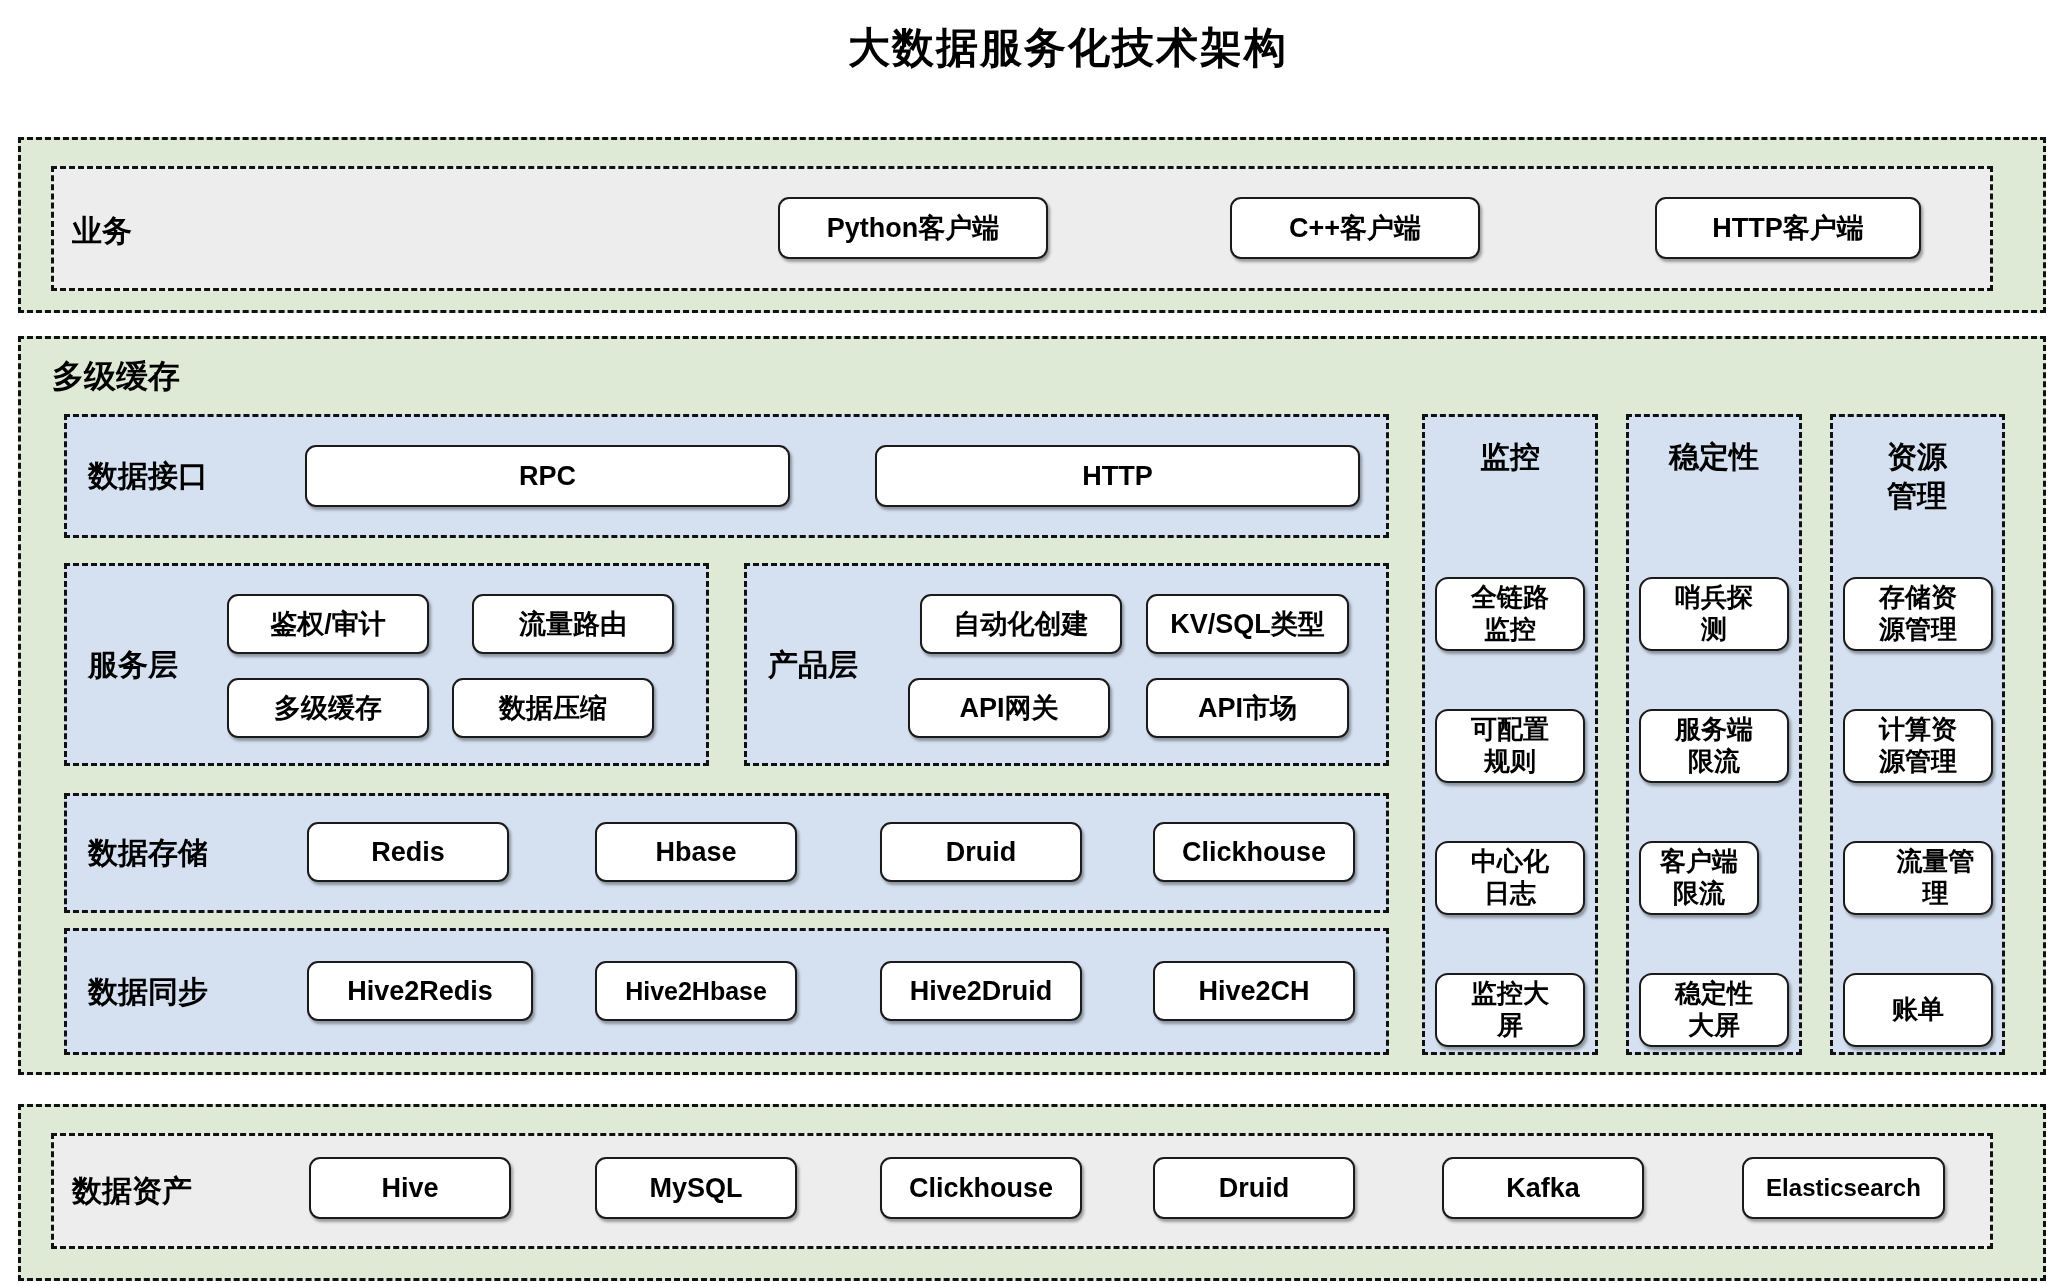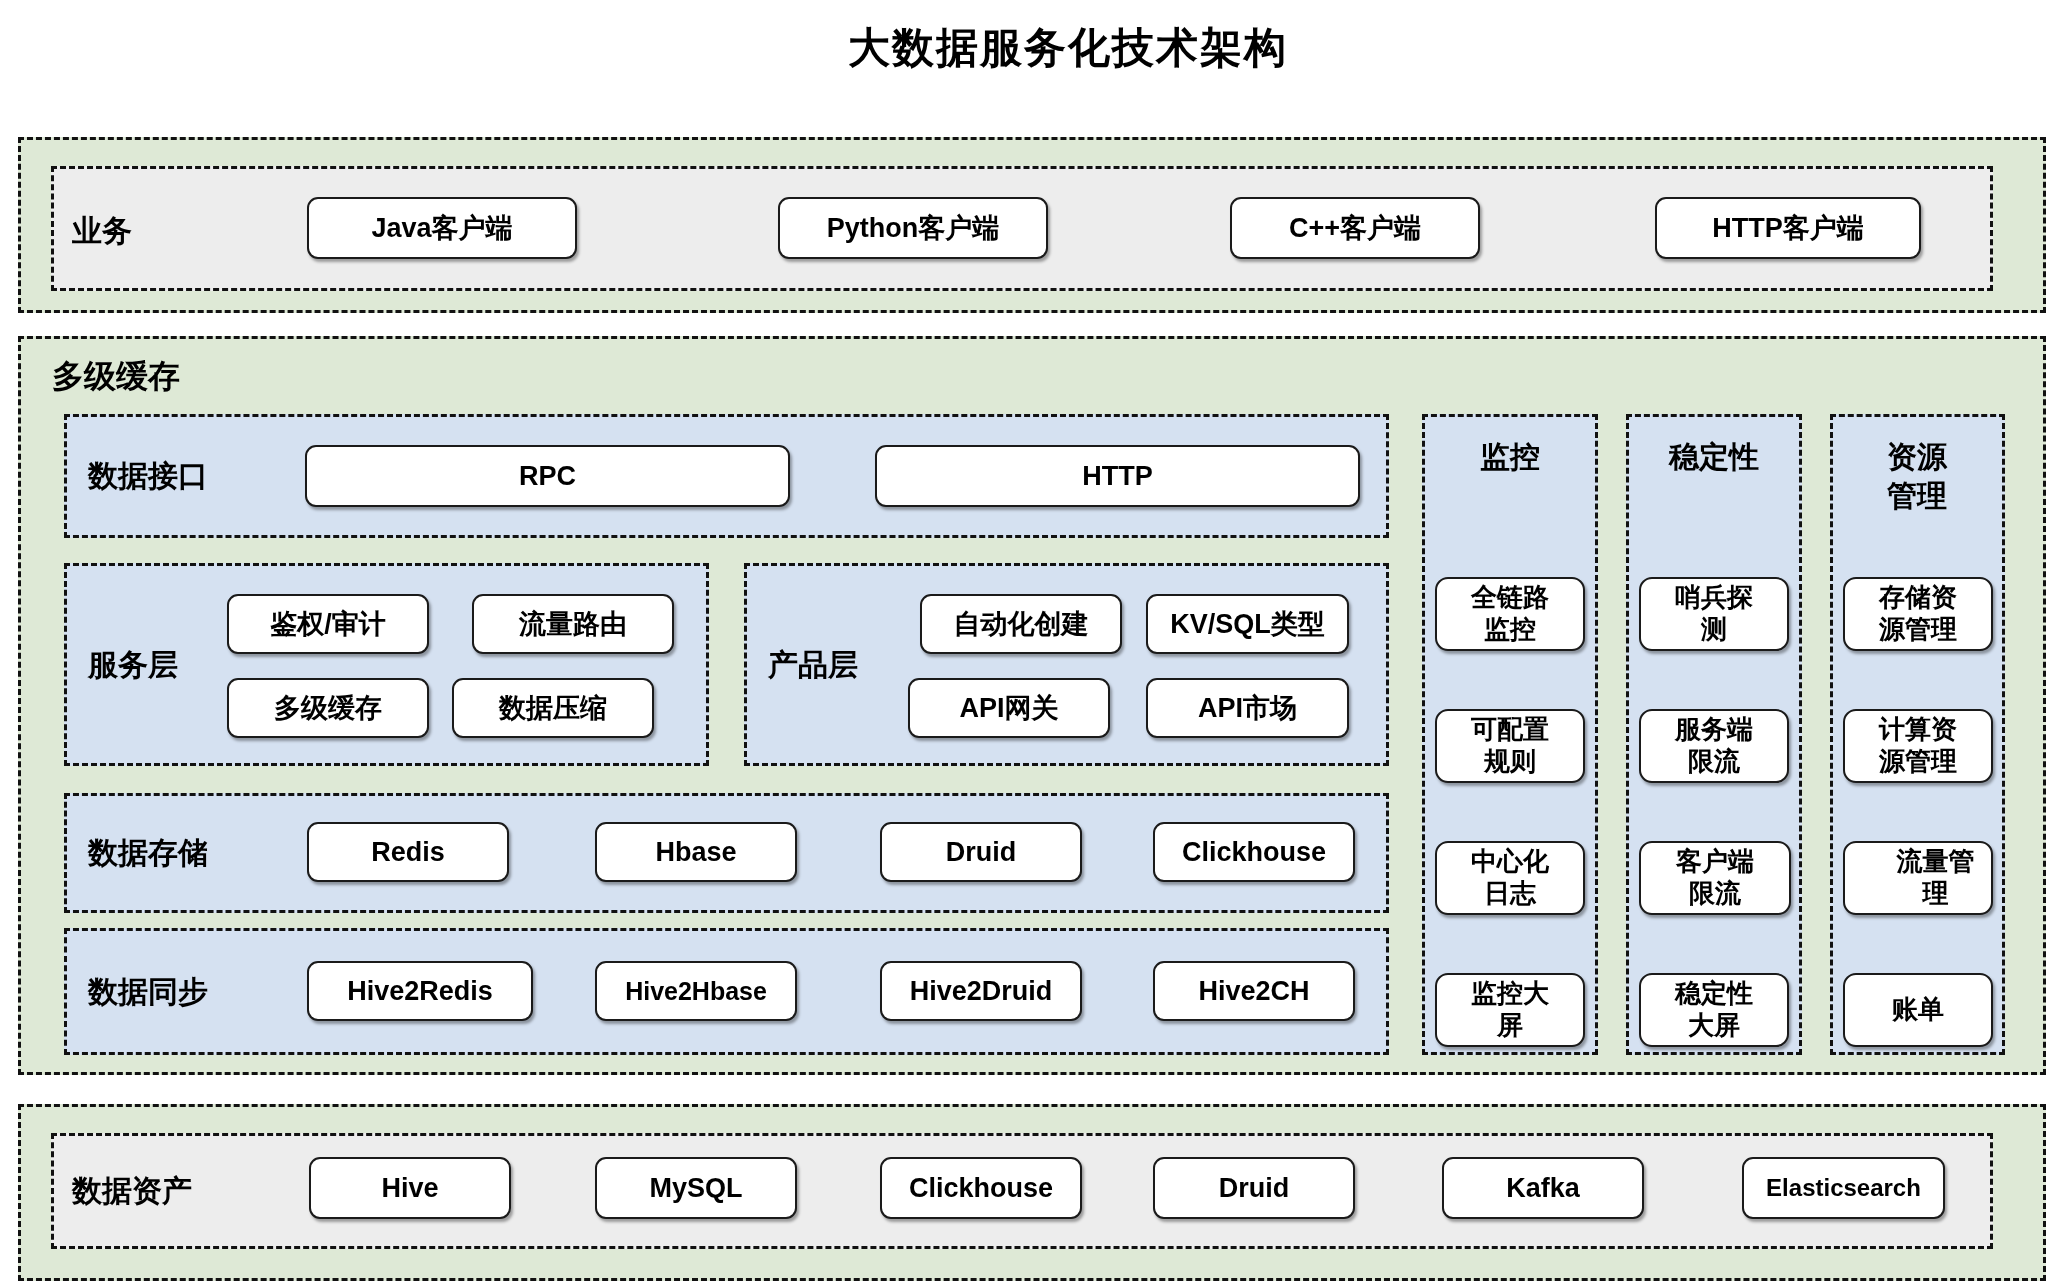--- a/index.html
+++ b/index.html
@@ -22,21 +22,20 @@
 </head>
 <body>
 
 <div class="canvas">
 
   <div class="abs title">大数据服务化技术架构</div>
 
   <div class="abs green" style="left:18px;top:137px;width:2028px;height:176px;"></div>
   <div class="abs grayp" style="left:51px;top:166px;width:1942px;height:125px;"></div>
   <div class="abs seclabel vcenter" style="left:72px;top:157px;height:148px;font-family:Liberation Serif, serif;">业务</div>
-  <div class="abs wbox" style="left:307px;top:197px;width:270px;height:62px;">Java客户端</div>
   <div class="abs wbox" style="left:778px;top:197px;width:270px;height:62px;">Python客户端</div>
   <div class="abs wbox" style="left:1230px;top:197px;width:250px;height:62px;">C++客户端</div>
   <div class="abs wbox" style="left:1655px;top:197px;width:266px;height:62px;">HTTP客户端</div>
 
   <div class="abs green" style="left:18px;top:336px;width:2028px;height:739px;"></div>
   <div class="abs seclabel" style="left:52px;top:356px;font-size:32px;">多级缓存</div>
 
   <div class="abs bluep" style="left:64px;top:414px;width:1325px;height:124px;"></div>
   <div class="abs seclabel vcenter" style="left:88px;top:414px;height:124px;">数据接口</div>
   <div class="abs wbox" style="left:305px;top:445px;width:485px;height:62px;">RPC</div>
@@ -80,21 +79,21 @@
 日志</div>
   <div class="abs wbox small" style="left:1435px;top:973px;width:150px;height:74px;">监控大
 屏</div>
 
   <div class="abs bluep" style="left:1626px;top:414px;width:176px;height:641px;"></div>
   <div class="abs colhead" style="left:1626px;top:437px;width:176px;">稳定性</div>
   <div class="abs wbox small" style="left:1639px;top:577px;width:150px;height:74px;">哨兵探
 测</div>
   <div class="abs wbox small" style="left:1639px;top:709px;width:150px;height:74px;">服务端
 限流</div>
-  <div class="abs wbox small" style="left:1639px;top:841px;width:152px;height:74px;">客户端
+  <div class="abs wbox small" style="left:1639px;top:841px;width:120px;height:74px;">客户端
 限流</div>
   <div class="abs wbox small" style="left:1639px;top:973px;width:150px;height:74px;">稳定性
 大屏</div>
 
   <div class="abs bluep" style="left:1830px;top:414px;width:175px;height:641px;"></div>
   <div class="abs colhead" style="left:1830px;top:437px;width:174px;">资源
 管理</div>
   <div class="abs wbox small" style="left:1843px;top:577px;width:150px;height:74px;">存储资
 源管理</div>
   <div class="abs wbox small" style="left:1843px;top:709px;width:150px;height:74px;">计算资

